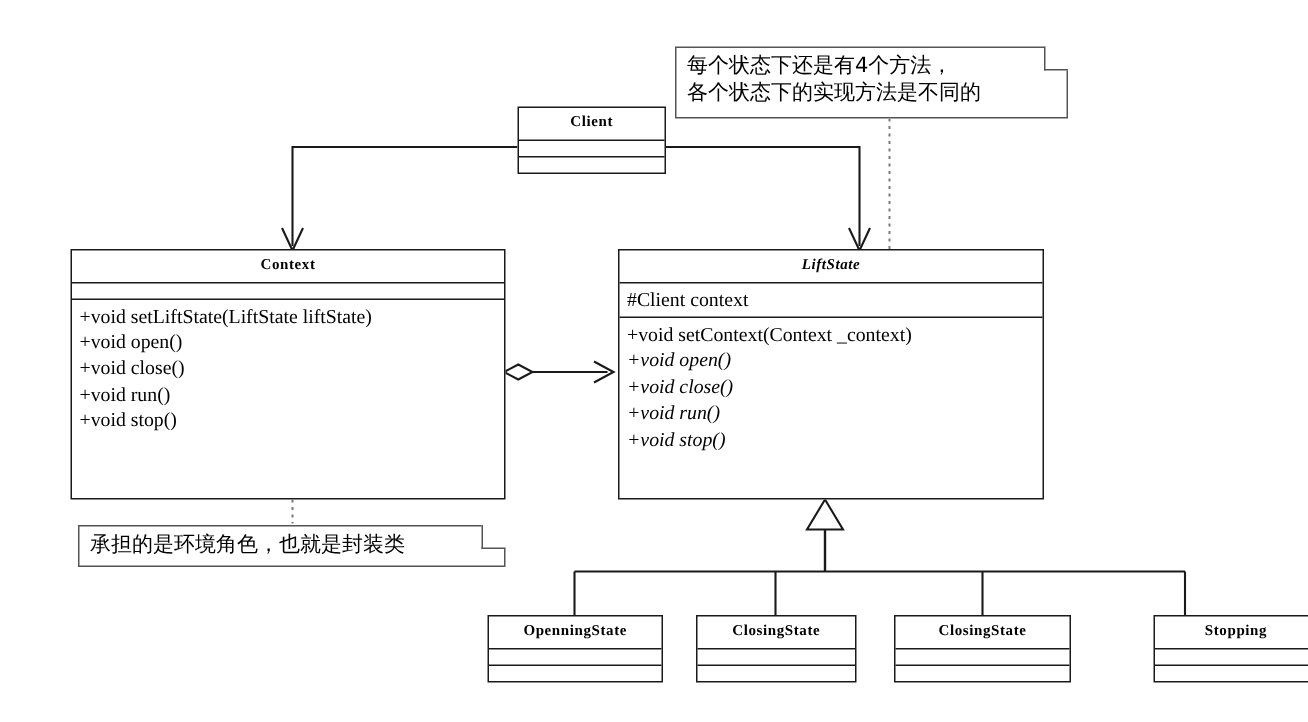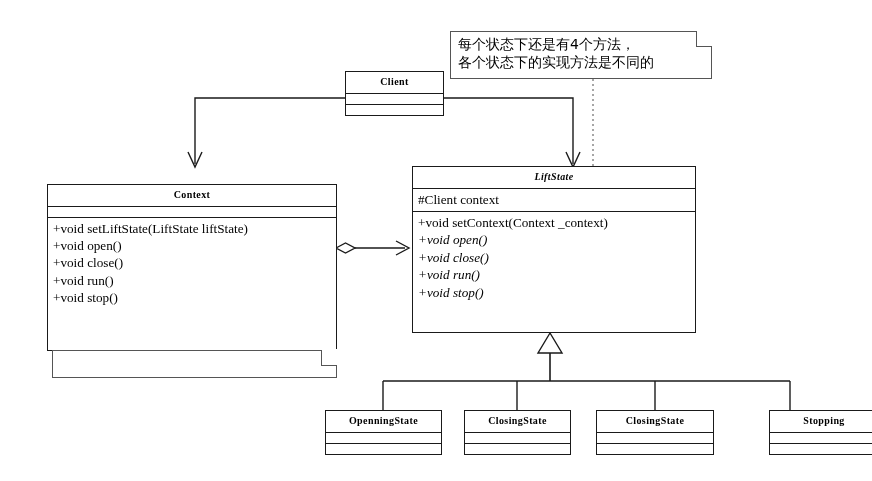--- a/index.html
+++ b/index.html
@@ -149,21 +149,21 @@
       <line x1="790" y1="381" x2="790" y2="410" stroke="#1a1a1a" stroke-width="1.4"></line>
     </g>
   </svg>
 
   <div class="uml-class" style="left:345px; top:71px; width:99px; height:45px;">
     <div class="uml-title">Client</div>
     <div class="uml-compartment empty"></div>
     <div class="uml-compartment empty"></div>
   </div>
 
-  <div class="uml-class" style="left:47px; top:184px; width:290px; height:167px;">
+  <div class="uml-class" style="left:47px; top:166px; width:290px; height:167px;">
     <div class="uml-title">Context</div>
     <div class="uml-compartment empty"></div>
     <div class="uml-compartment">
       <div class="member">+void setLiftState(LiftState liftState)</div>
       <div class="member">+void open()</div>
       <div class="member">+void close()</div>
       <div class="member">+void run()</div>
       <div class="member">+void stop()</div>
     </div>
   </div>
@@ -209,15 +209,16 @@
   <div class="uml-note" style="left:450px; top:31px; width:262px; height:48px;">
     <span class="foldcut"></span>
     <span class="fold"></span>
     <div class="note-line">每个状态下还是有4个方法，</div>
     <div class="note-line">各个状态下的实现方法是不同的</div>
   </div>
 
   <div class="uml-note" style="left:52px; top:350px; width:285px; height:28px;">
     <span class="foldcut"></span>
     <span class="fold"></span>
+    <div class="note-line">承担的是环境角色，也就是封装类</div>
   </div>
 
 </div>
 
 </body></html>

